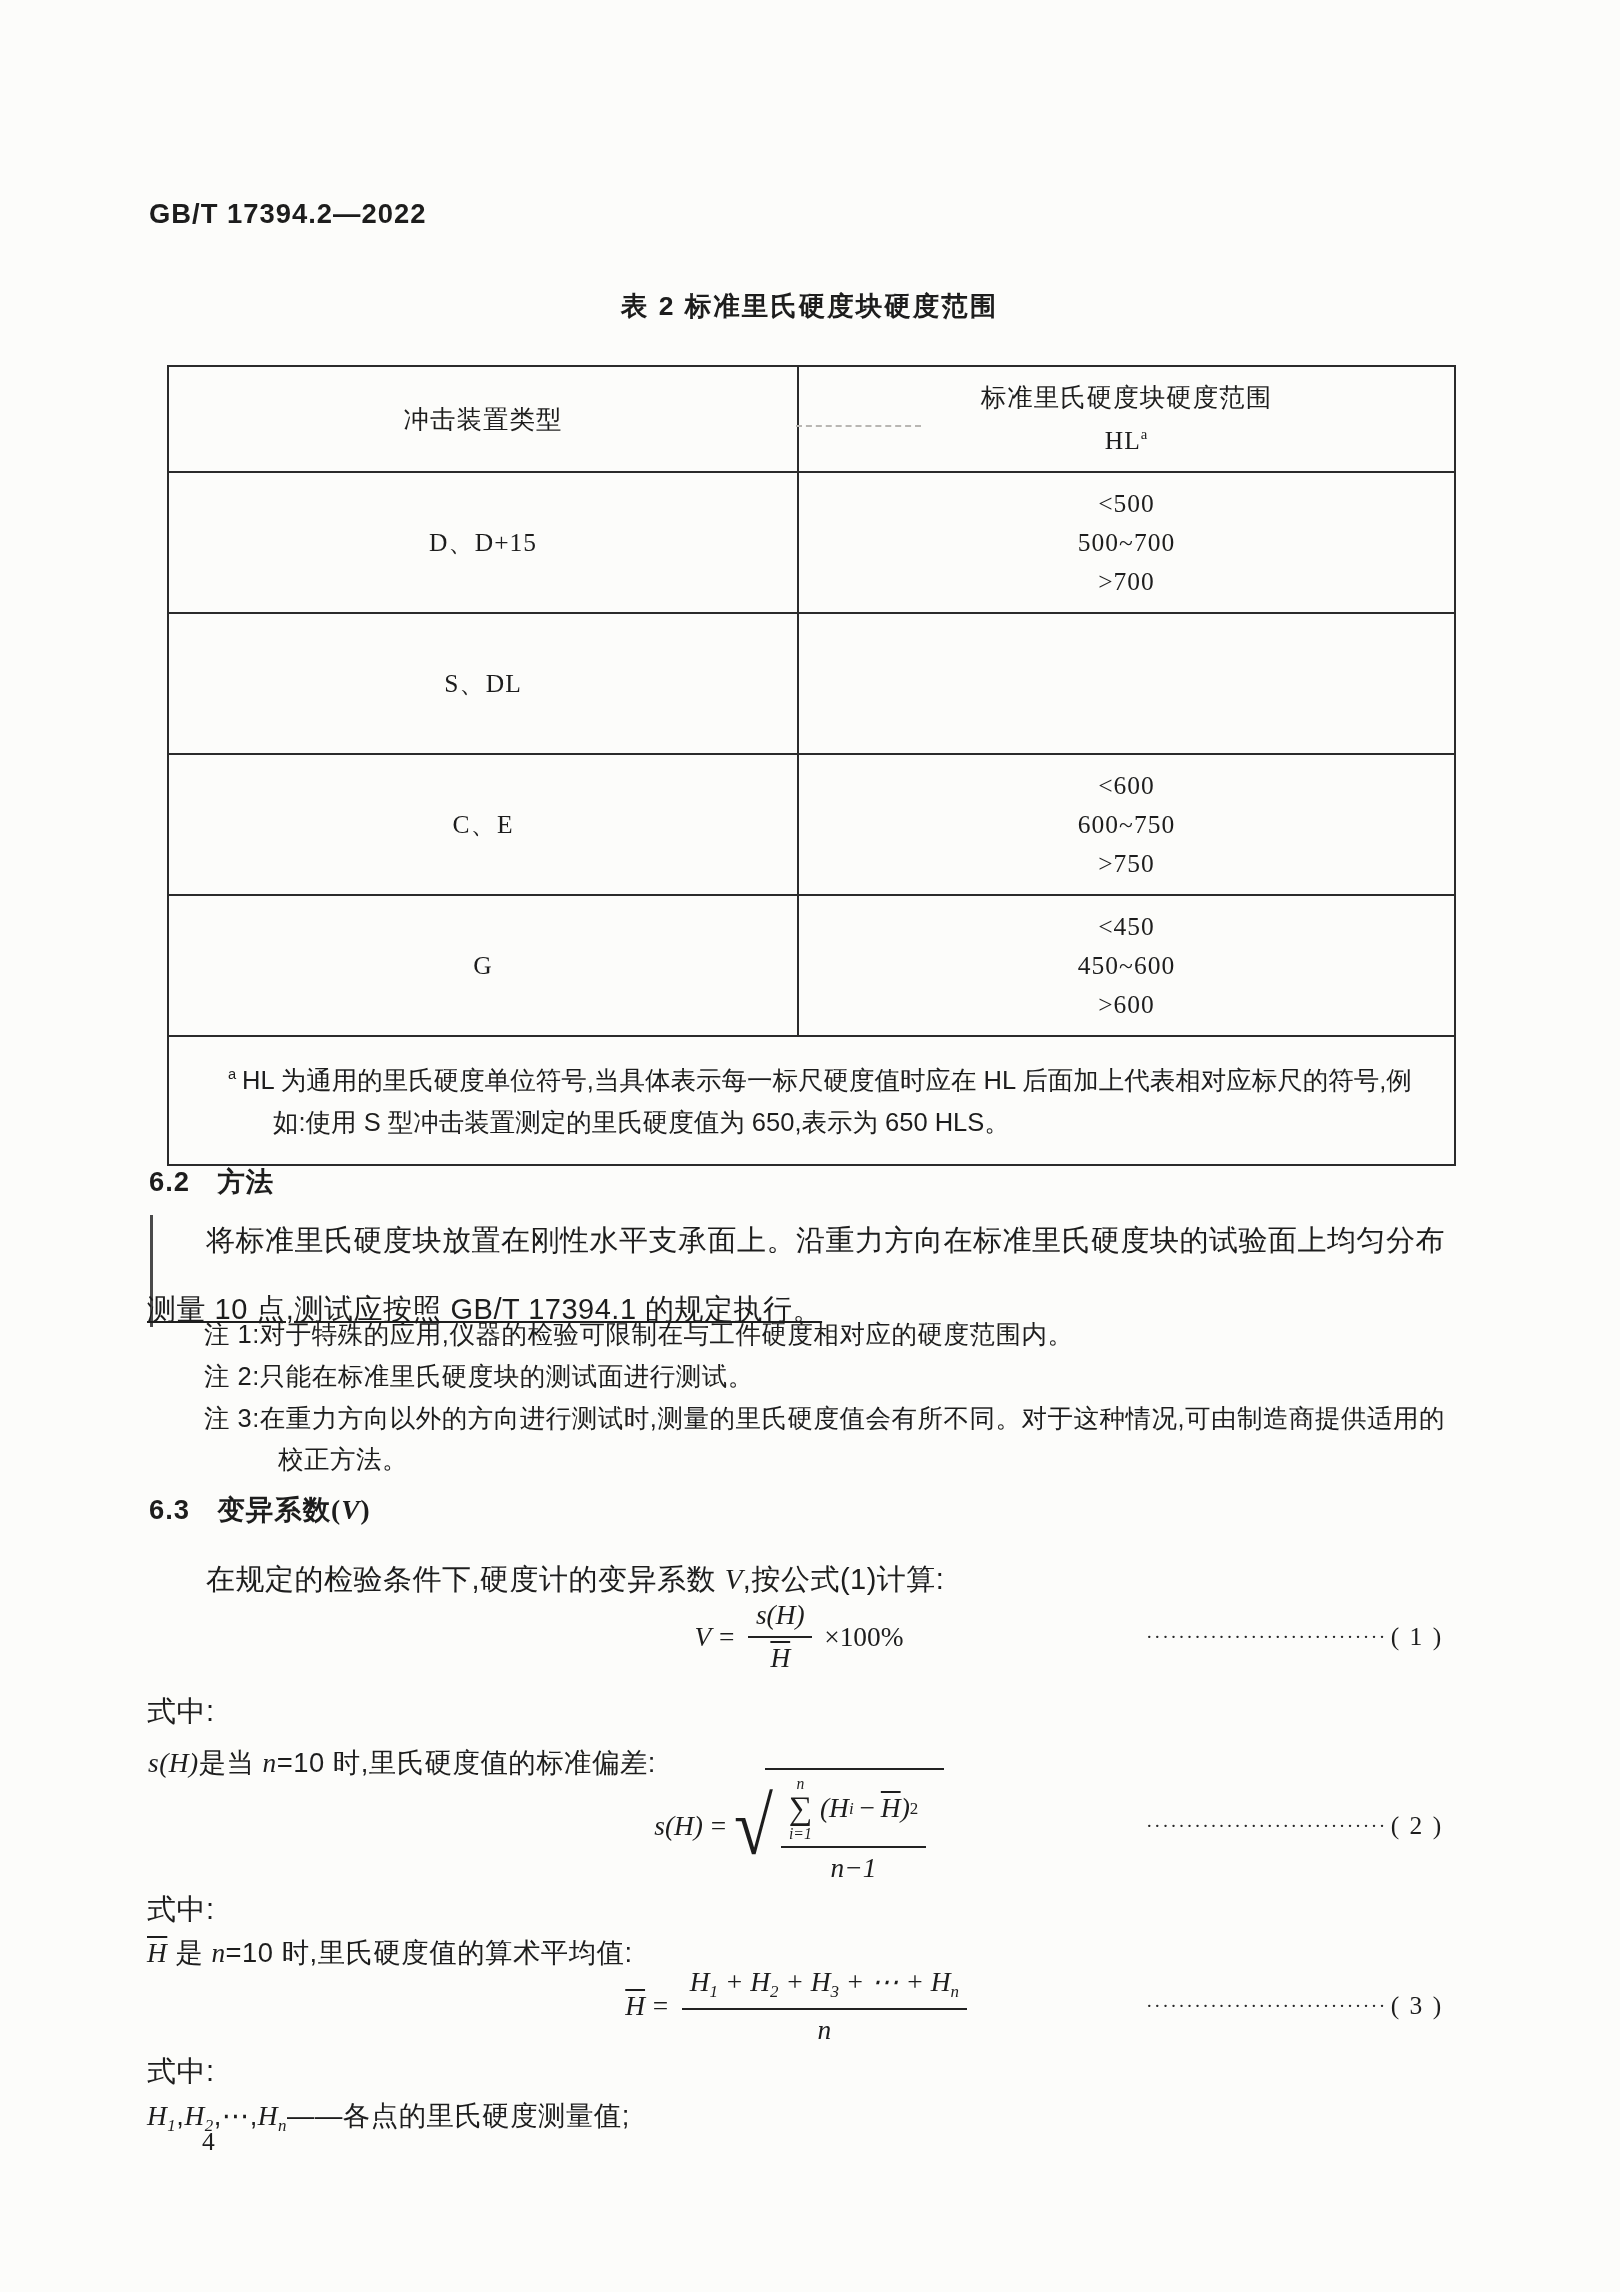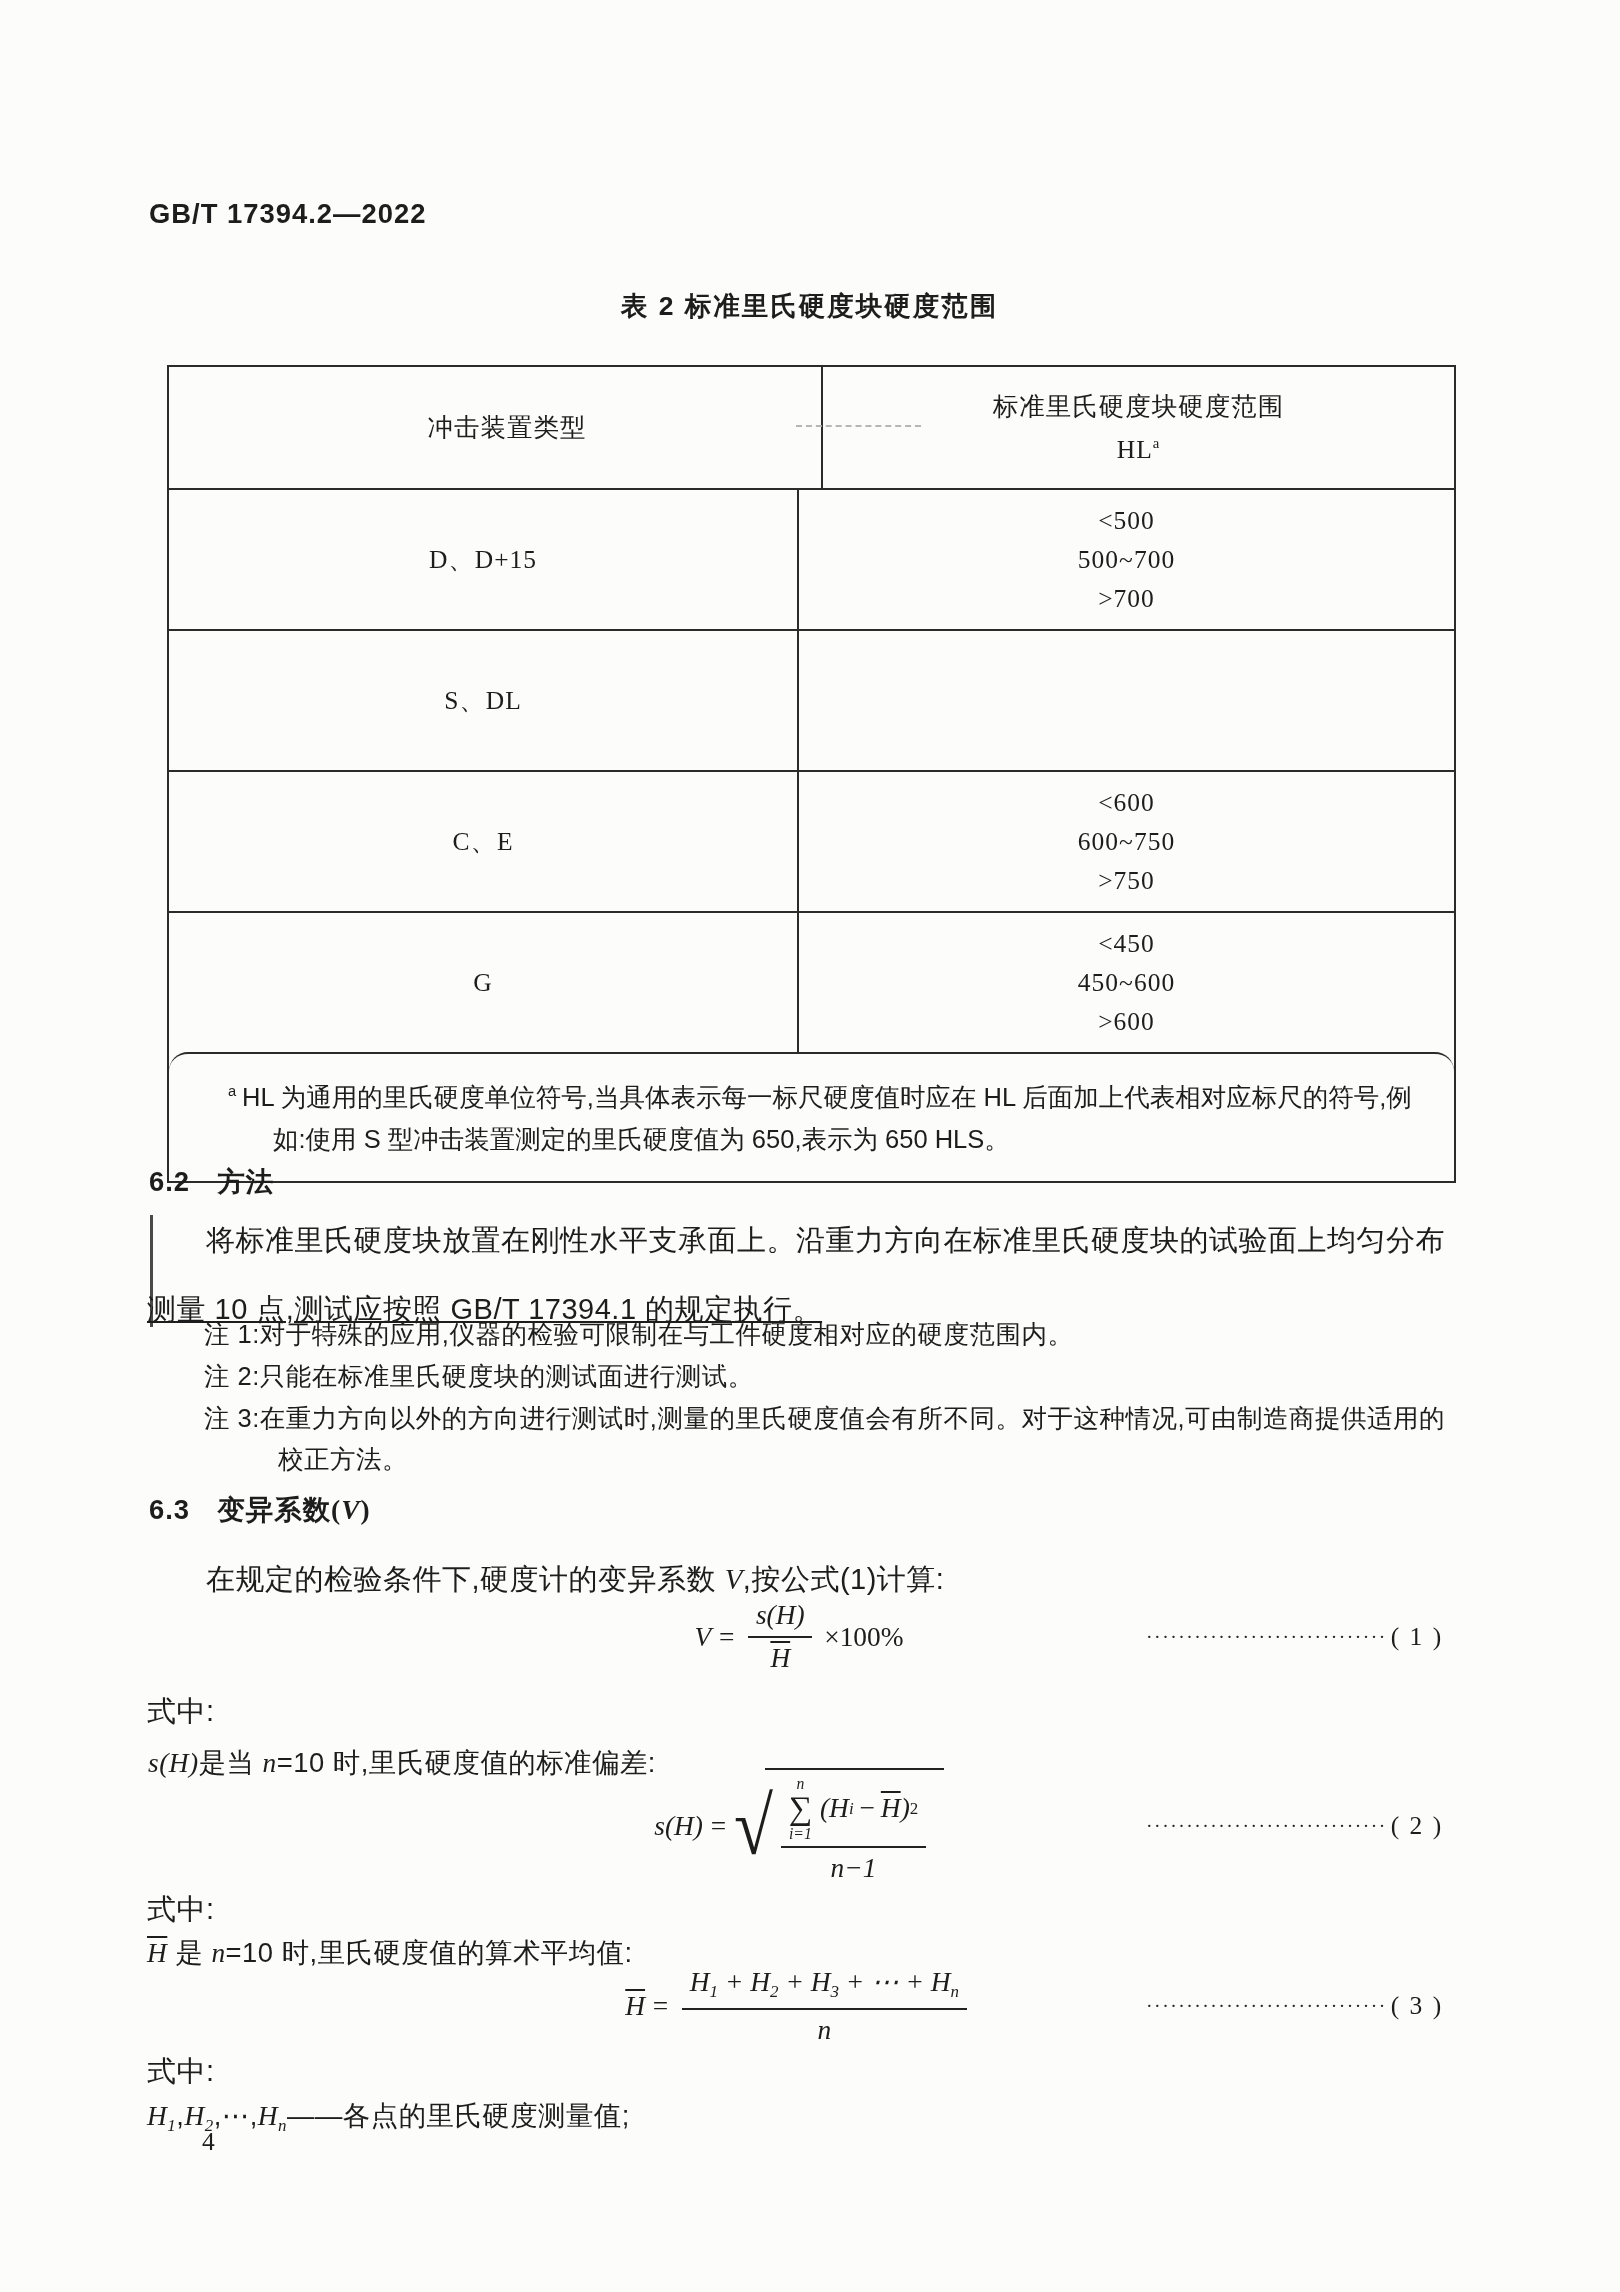--- a/index.html
+++ b/index.html
@@ -14,29 +14,29 @@
   .abs { position:absolute; }
 
   
   .docnum { left:149px; top:198px; font-size:27.4px; font-weight:bold; letter-spacing:1px; }
 
   
   .tbl-title { left:167px; top:288px; width:1285px; text-align:center; font-size:26.5px; font-weight:bold; letter-spacing:2px; }
   .tbl { left:167px; top:365px; width:1285px; border:2.9px solid #2b2b2b; background:transparent; }
   .trow { display:flex; }
   .trow + .trow { border-top:2px solid #2b2b2b; }
-  .thead { height:121px;padding-left:24px; }
+  .thead { height:104px; }
   .tdata { height:139px; }
   .c1 { width:628px; border-right:2px solid #2b2b2b; display:flex; align-items:center; justify-content:center; font-size:25.5px; letter-spacing:1px; }
   .c2 { flex:1; display:flex; flex-direction:column; align-items:center; justify-content:center; }
   .c2 .rng { line-height:39px; font-size:25.5px; font-family:"Liberation Serif","DejaVu Serif",serif; letter-spacing:1px; }
   .hdr2 { line-height:37px; font-size:25.5px; letter-spacing:1px; text-align:center; }
   .hdr2 sup { font-size:14.7px; }
   .serifnum { font-family:"Liberation Serif","DejaVu Serif",serif; }
-  .tfoot { display:block; padding:15.7px 29px 19.6px 59px; font-size:25.5px; line-height:43px;border-radius:19px; }
+  .tfoot { display:block; padding:15.7px 29px 19.6px 59px; font-size:25.5px; line-height:43px; }
   .tfoot sup { font-size:14.7px; margin-right:5.9px; }
   .tfoot .fl2 { margin-left:45px; }
   .artifact { left:796px; top:425px; width:125px; height:0; border-top:2.9px dashed #b8b6b2; }
 
   
   .h2 { font-size:27.4px; font-weight:bold; letter-spacing:1px; }
   .h2 .no { margin-right:27.4px; }
   .body-line { font-size:29px; letter-spacing:0.5px; white-space:nowrap; }
   .note { font-size:25.5px; letter-spacing:0.5px; white-space:nowrap; }
   .changebar { left:150px; top:1215px; width:2.9px; height:112px; background:#4a4a4a; }

